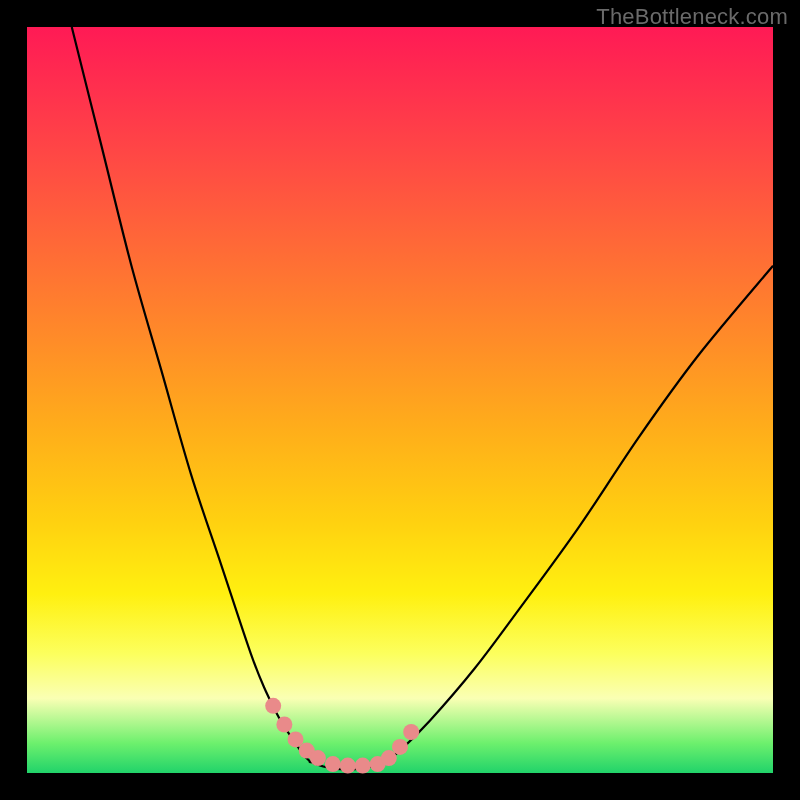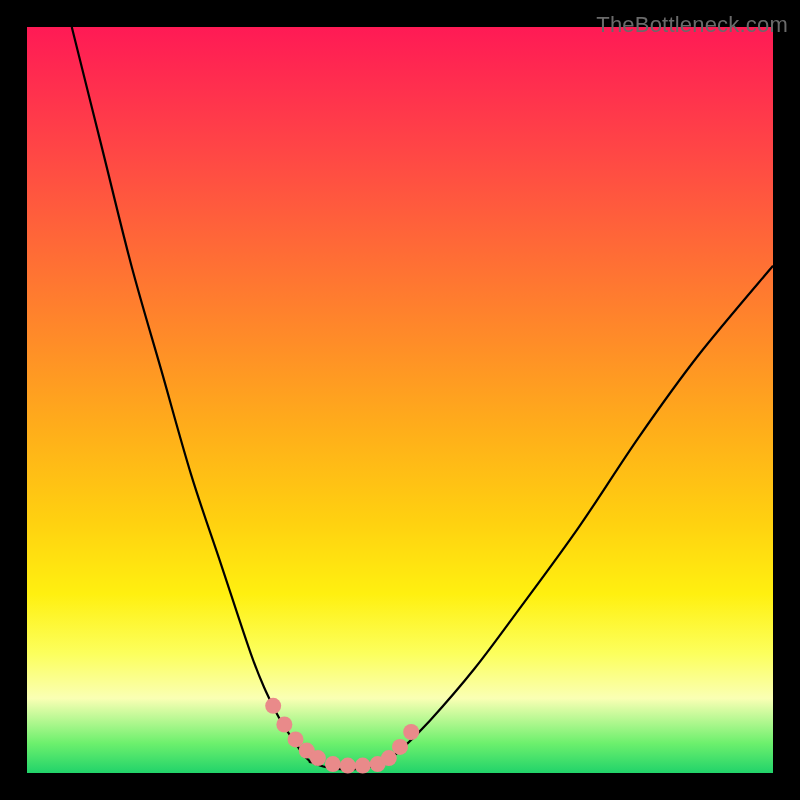--- a/index.html
+++ b/index.html
@@ -42,21 +42,21 @@
   svg.curve {
     position: absolute;
     left: 0;
     top: 0;
     width: 746px;
     height: 746px;
     overflow: visible;
   }
   .watermark {
     position: absolute;
-    top: 12px;
+    top: 4px;
     right: 12px;
     color: #6a6a6a;
     font-size: 22px;
     font-weight: 500;
     letter-spacing: 0.2px;
     user-select: none;
   }
 </style>
 </head>
 <body>

